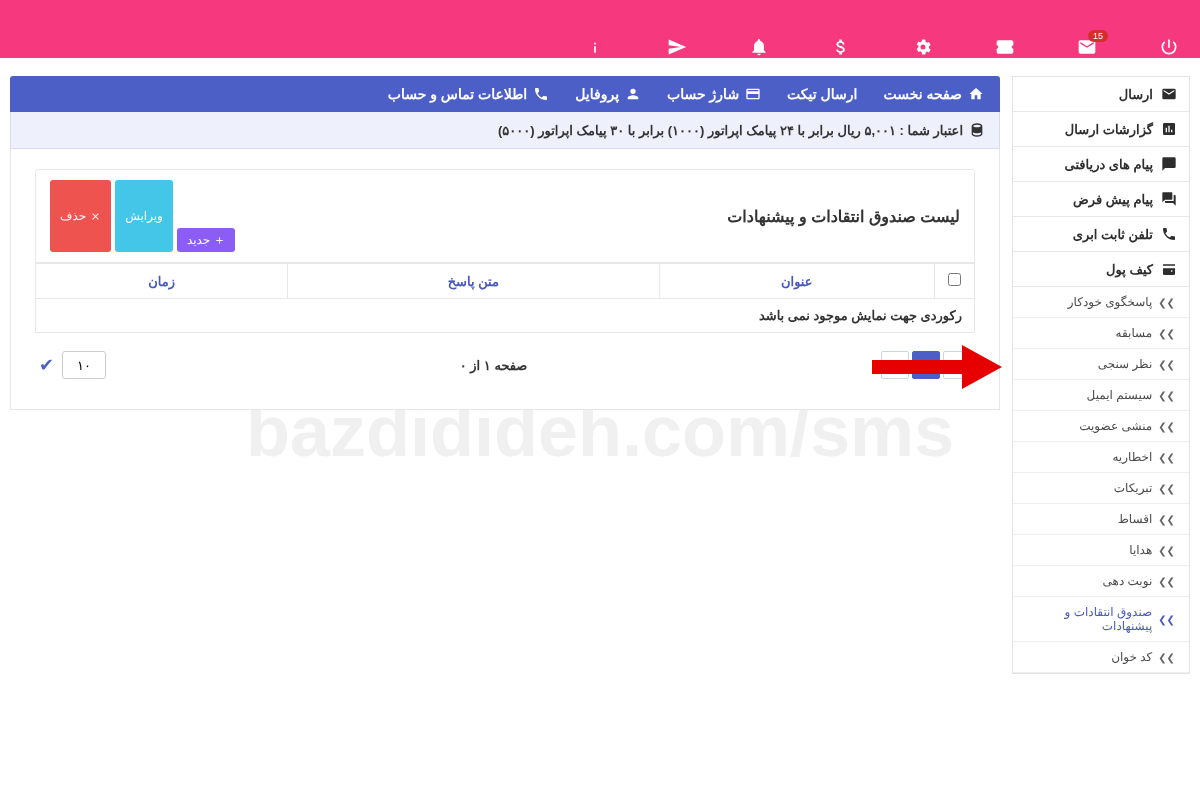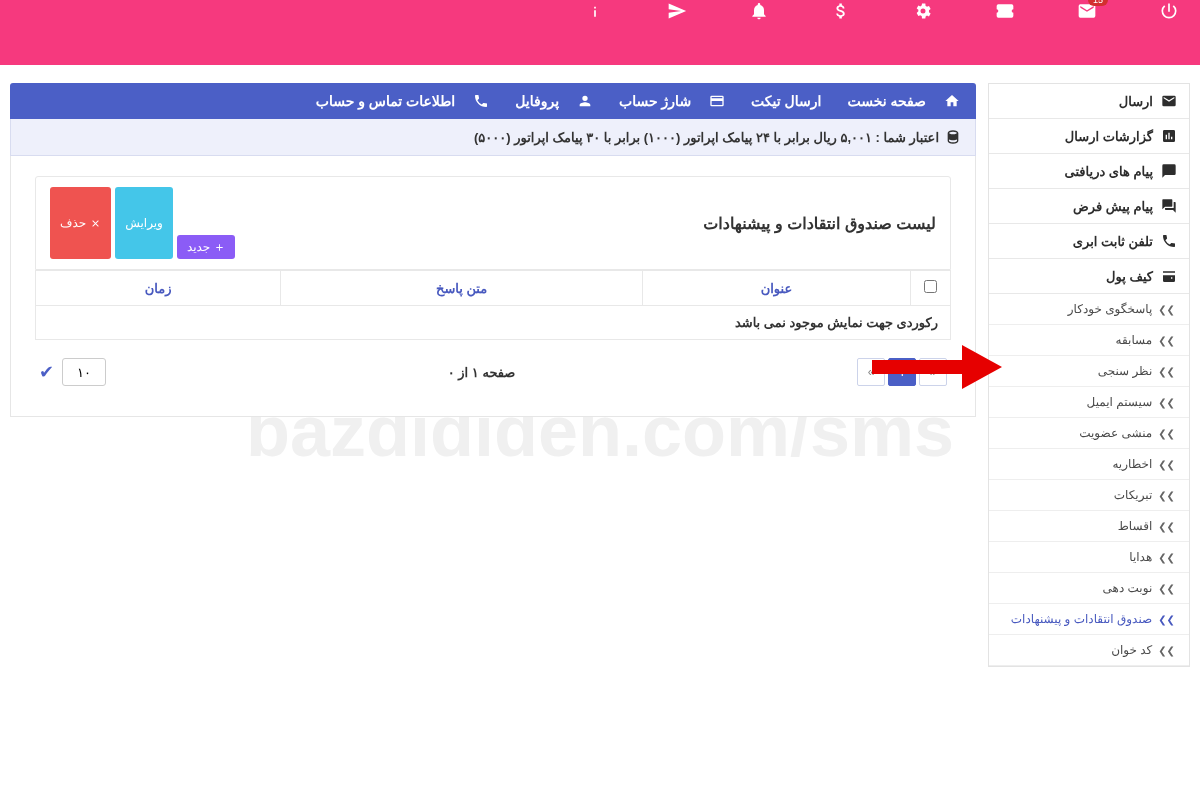--- a/index.html
+++ b/index.html
@@ -19,23 +19,23 @@
   font-size: 72px;
   font-weight: bold;
   color: #f0f0f0;
   z-index: 0;
   letter-spacing: 0;
   direction: ltr;
   pointer-events: none;
 }
 .topbar {
   background: #f6397e;
-  height: 65px;
-  display: flex;
-  align-items: flex-start;
+  height: 58px;
+  display: flex;
+  align-items: flex-end;
   padding: 0 20px;
   gap: 60px;
   position: relative;
   z-index: 2;
 }
 .topbar-icon {
   color: #fff;
   width: 22px;
   height: 22px;
   display: flex;
@@ -57,21 +57,21 @@
 }
 .container {
   display: flex;
   align-items: flex-start;
   gap: 12px;
   padding: 18px 10px 0 10px;
   position: relative;
   z-index: 2;
 }
 .sidebar {
-  width: 202px;
+  width: 178px;
   flex-shrink: 0;
   border: 1px solid #e3e3e3;
   background: #fff;
 }
 .sidebar-item {
   display: flex;
   align-items: center;
   gap: 8px;
   padding: 9px 12px;
   border-bottom: 1px solid #e8e8e8;
@@ -113,21 +113,21 @@
   display: flex;
   align-items: center;
   gap: 26px;
   padding: 10px 16px;
   color: #fff;
   font-weight: bold;
   font-size: 14px;
 }
 .panel-nav-item {
   display: flex;
-  gap: 18px;
+  gap: 6px;
   cursor: pointer;
 }
 .credit-bar {
   background: #eef0fb;
   border: 1px solid #d8dcf0;
   border-top: none;
   padding: 10px 14px;
   font-weight: bold;
   color: #333;
   font-size: 13px;

